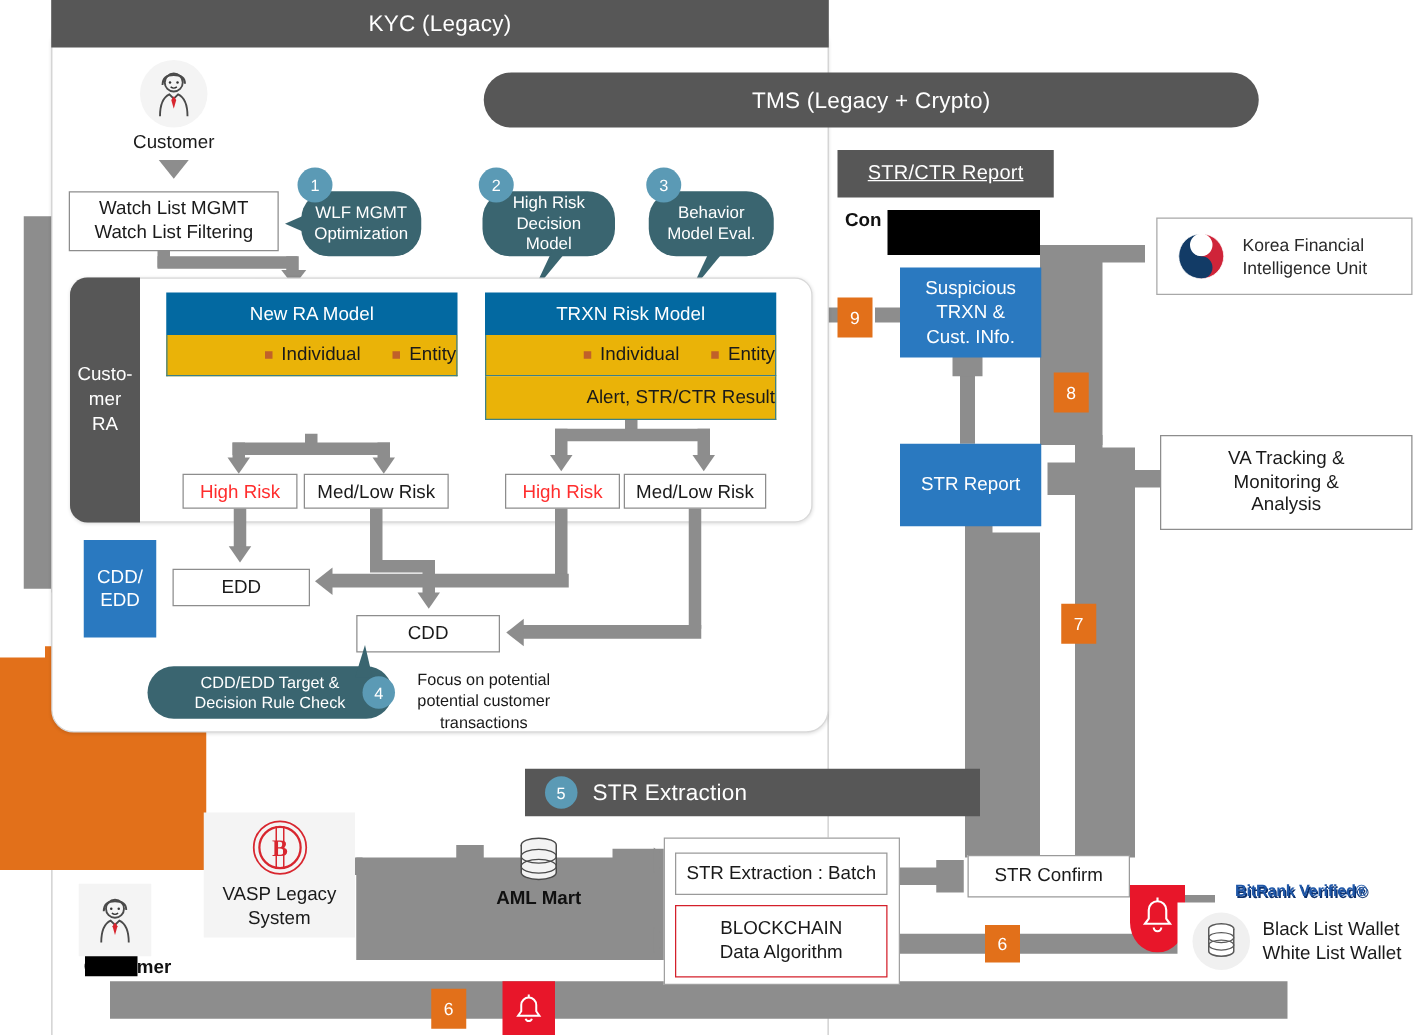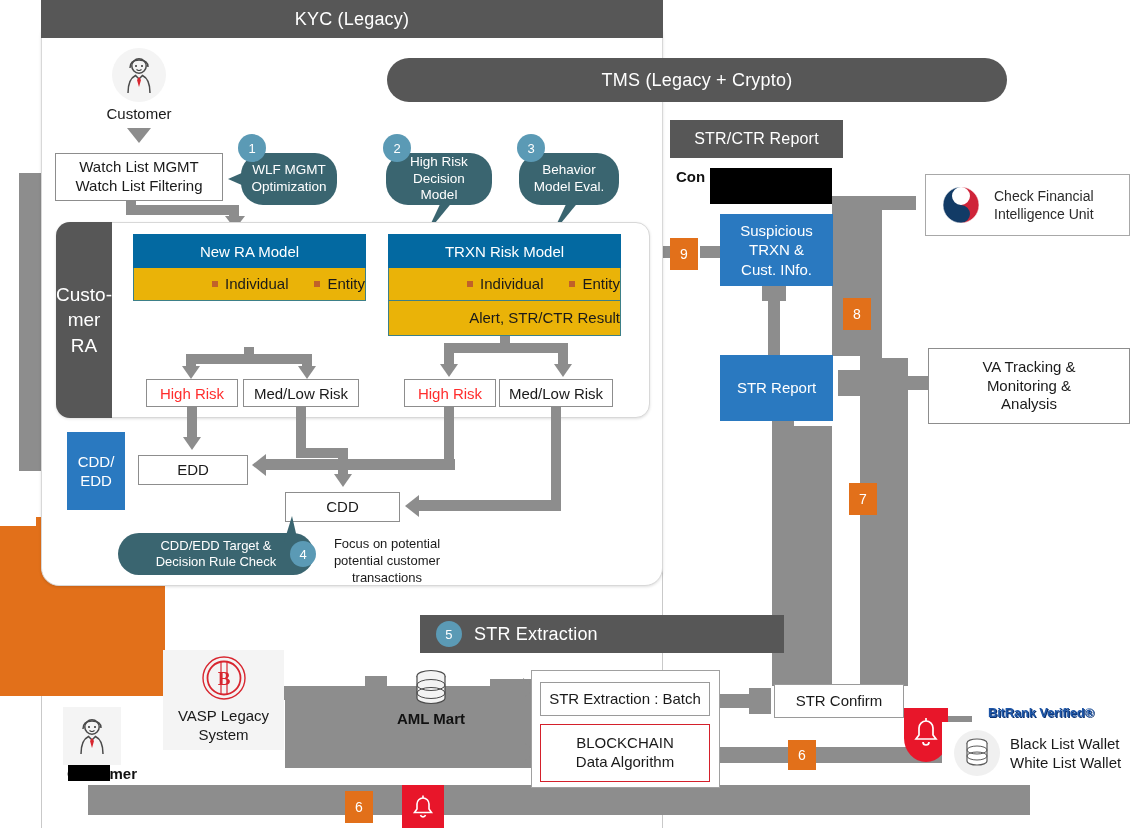--- a/index.html
+++ b/index.html
@@ -109,21 +109,21 @@
 
   
   .bblock {
     background:#2a79c0; color:#fff; font-size:15px;
     display:flex; align-items:center; justify-content:center;
     text-align:center; line-height:1.3;
   }
 
   
   .dblock {
-    background:#575757; color:#fff; font-size:19px;
+    background:#575757; color:#fff; font-size:15px;
     display:flex; align-items:center; justify-content:center;
     text-align:center; line-height:1.3;
   }
 
   
   .tile {
     background:#f4f4f4;
     display:flex; align-items:center; justify-content:center;
   }
   .tile-lbl {
@@ -387,21 +387,21 @@
   <div class="abs bnum" style="left:290px;top:541px;">
     <span>4</span>
   </div>
 
   <div class="abs plain-note" style="left:322px;top:536px;width:130px;">
     <span>Focus on potential</span><br>
     <span>potential customer</span><br>
     <span>transactions</span>
   </div>
 
-  <div class="abs banner dkgray" style="left:670px;top:120px;width:173px;height:38px;font-size:16px;">
+  <div class="abs banner dkgray" style="left:670px;top:120px;width:173px;height:38px;font-size:16px;text-decoration:underline;">
     <span>STR/CTR Report</span>
   </div>
 
   <div class="abs bold-lbl" style="left:676px;top:168px;">
     <span>Con</span>
   </div>
   <div class="abs redact" style="left:710px;top:168px;width:122px;height:36px;"></div>
 
   <div class="abs bblock" style="left:720px;top:214px;width:113px;height:72px;">
     <span style="display:block;">
@@ -415,21 +415,21 @@
     <span>STR Report</span>
   </div>
 
   <div class="abs logo-card" style="left:925px;top:174px;width:205px;height:62px;">
     <svg width="42" height="42" viewBox="0 0 42 42">
       <path d="M21 3 A18 18 0 0 1 21 39 A9 9 0 0 1 21 21 A9 9 0 0 0 21 3 Z" fill="#cf2439"></path>
       <path d="M21 39 A18 18 0 0 1 21 3 A9 9 0 0 0 21 21 A9 9 0 0 1 21 39 Z" fill="#123b66"></path>
       <circle cx="21" cy="21" r="18" fill="none" stroke="#ffffff" stroke-width="0.6"></circle>
     </svg>
     <span style="display:block;">
-      <span>Check Financial</span><br>
+      <span>Korea Financial</span><br>
       <span>Intelligence Unit</span>
     </span>
   </div>
 
   <div class="abs wbox" style="left:928px;top:348px;width:202px;height:76px;">
     <span style="display:block;">
       <span>VA Tracking &amp;</span><br>
       <span>Monitoring &amp;</span><br>
       <span>Analysis</span>
     </span>

